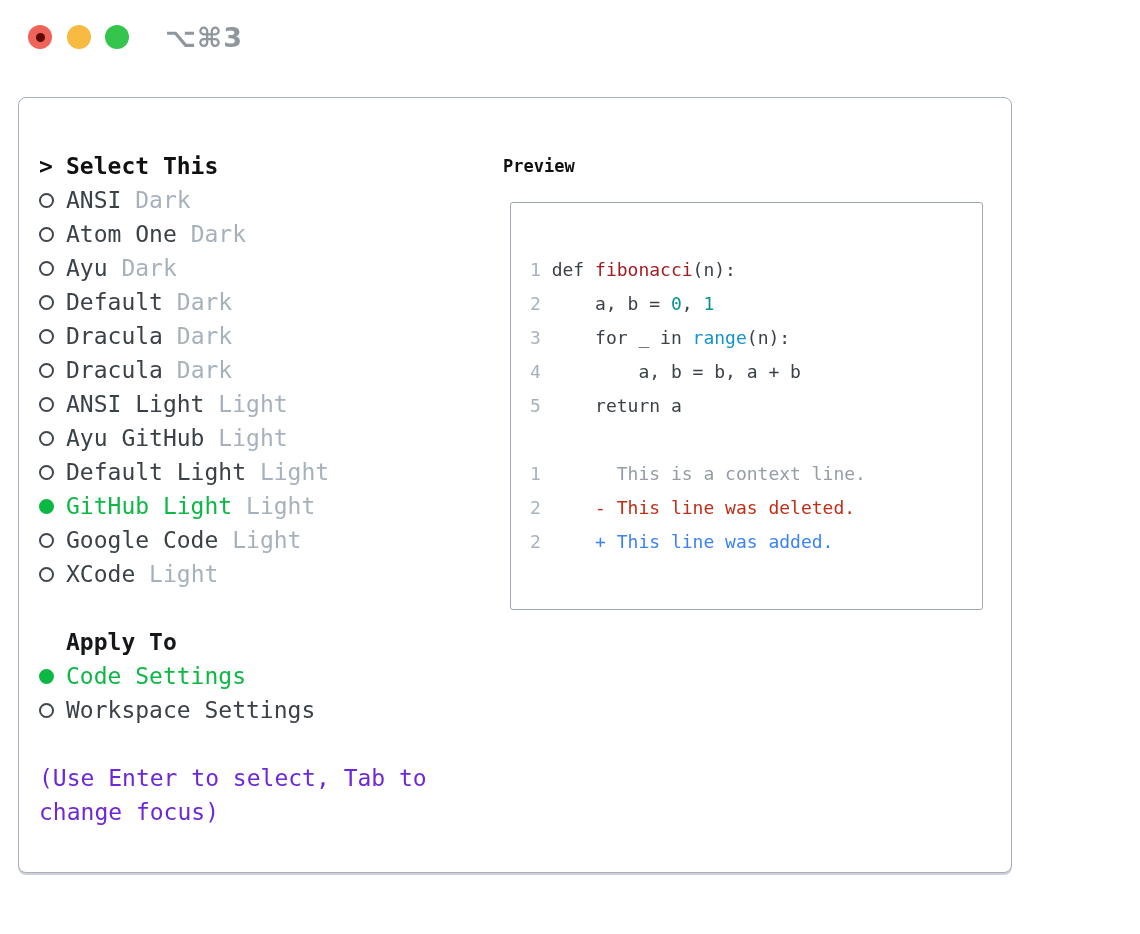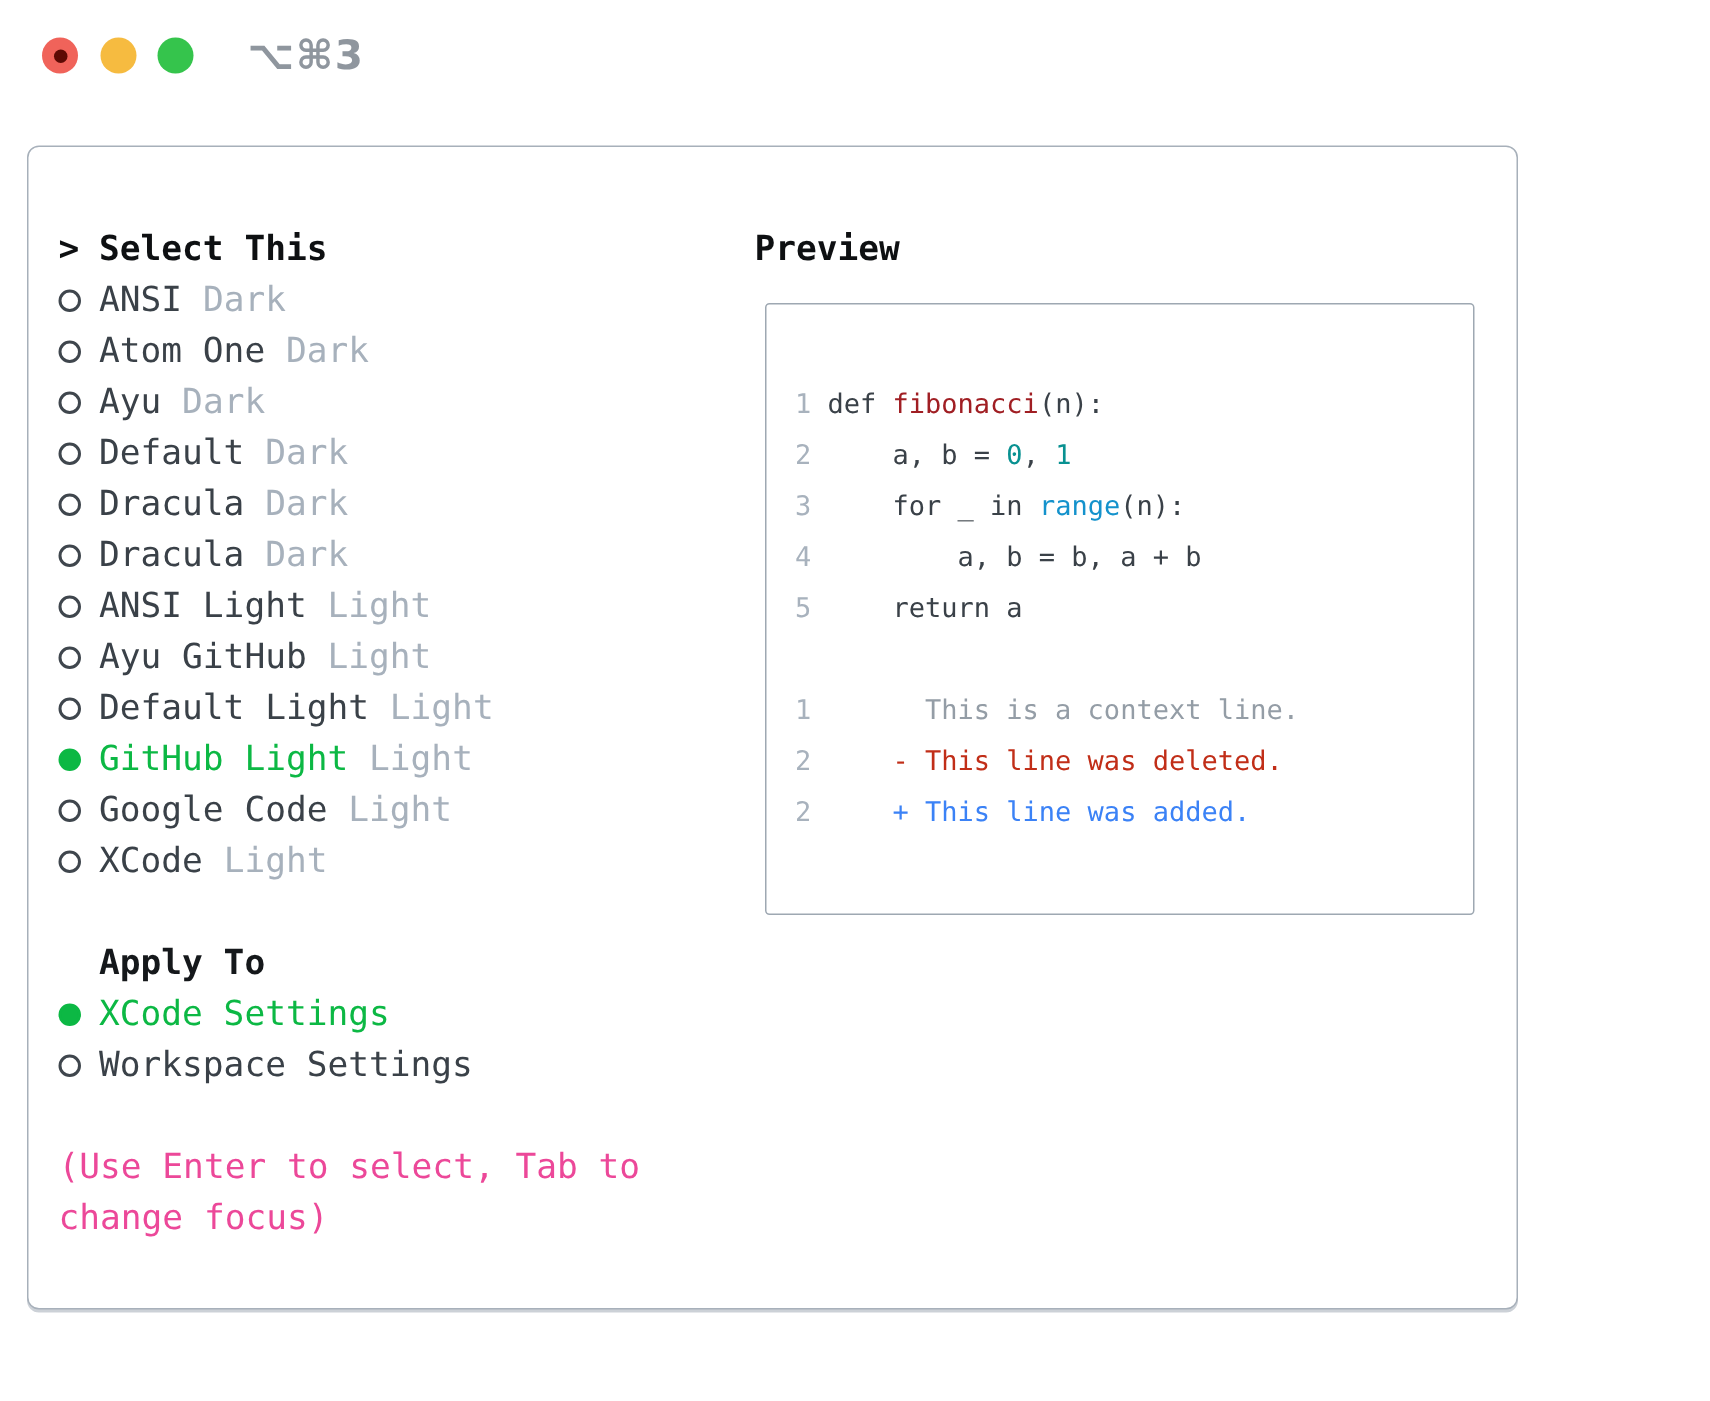--- a/index.html
+++ b/index.html
@@ -108,31 +108,31 @@
   .item-name { color: #3a4148; }
   .item-name.sel { color: #0cb844; }
   .item-variant { color: #a7b1bc; }
   .apply-heading {
     font-weight: 600;
     color: #15181b;
   }
   .spacer { height: 34px; }
   .hint {
     width: 470px;
-    color: #ec4899;
+    color: #6d28d9;
     white-space: normal;
   }
 
   
   .preview-heading {
     position: absolute;
     left: 484px; top: 51px;
     height: 34px;
     line-height: 34px;
-    font-size: 23px;
+    font-size: 17px;
     font-weight: bold;
     color: #0e1012;
   }
   .preview-box {
     position: absolute;
     left: 491px; top: 104px;
     width: 473px; height: 408px;
     border: 1.5px solid #9ea8b2;
     border-radius: 3px;
     box-sizing: border-box;
@@ -194,21 +194,21 @@
         </div>
 
       <div class="spacer"></div>
 
       <div class="row">
         <span class="marker-slot"></span>
         <span class="apply-heading">Apply To</span>
       </div>
 
       <div id="apply-list">
-          <div class="row"><span class="marker-slot"><span class="radio on"></span></span><span class="item-name sel">XCode Settings</span></div>
+          <div class="row"><span class="marker-slot"><span class="radio on"></span></span><span class="item-name sel">Code Settings</span></div>
           <div class="row"><span class="marker-slot"><span class="radio"></span></span><span class="item-name">Workspace Settings</span></div>
         </div>
 
       <div class="spacer"></div>
 
       <div class="hint">(Use Enter to select, Tab to change focus)</div>
     </div>
 
     <div class="preview-heading">Preview</div>
 

